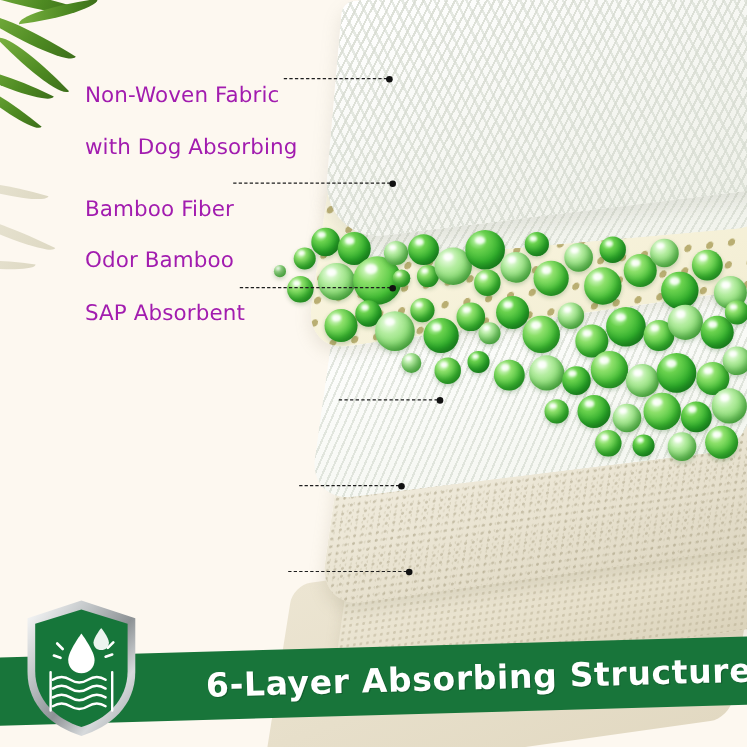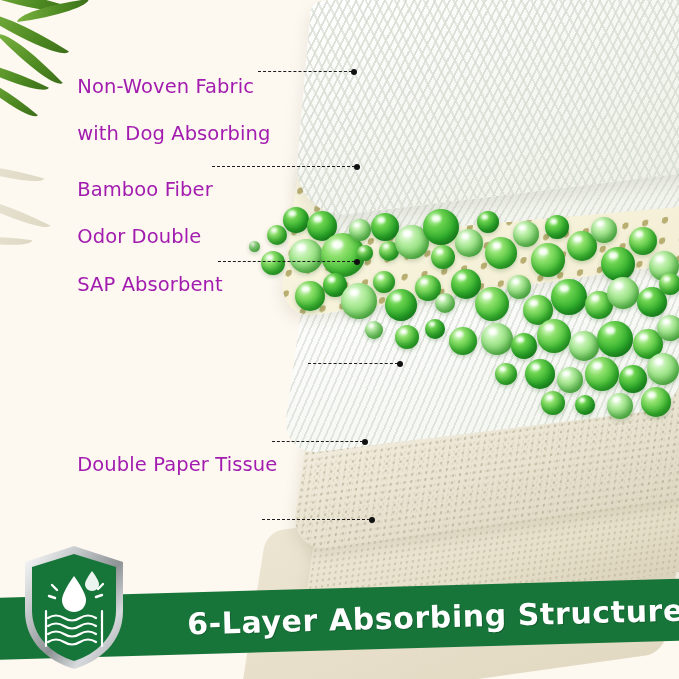--- a/index.html
+++ b/index.html
@@ -250,40 +250,37 @@
   <div class="label" style="left:52px;top:51px;">
     <span>Non-Woven Fabric</span><br>
     <span>with Dog Absorbing</span>
   </div>
   <div class="leader" style="left:258px;top:71px;width:94px;">
     <span class="dot"></span>
   </div>
 
   <div class="label" style="left:52px;top:154px;">
     <span>Bamboo Fiber</span><br>
-    <span>Odor Double</span>
+    <span>Odor Bamboo</span>
   </div>
   <div class="leader" style="left:212px;top:166px;width:143px;">
     <span class="dot"></span>
   </div>
 
   <div class="label" style="left:52px;top:249px;">
     <span>SAP Absorbent</span><br>
   </div>
   <div class="leader" style="left:218px;top:261px;width:137px;">
     <span class="dot"></span>
   </div>
 
   <div class="leader" style="left:308px;top:363px;width:90px;">
     <span class="dot"></span>
   </div>
 
-  <div class="label" style="left:52px;top:429px;">
-    <span>Double Paper Tissue</span>
-  </div>
   <div class="leader" style="left:272px;top:441px;width:91px;">
     <span class="dot"></span>
   </div>
 
   <div class="leader" style="left:262px;top:519px;width:108px;">
     <span class="dot"></span>
   </div>
 
   <div id="banner">
     <div id="banner-title">6-Layer Absorbing Structure</div>

